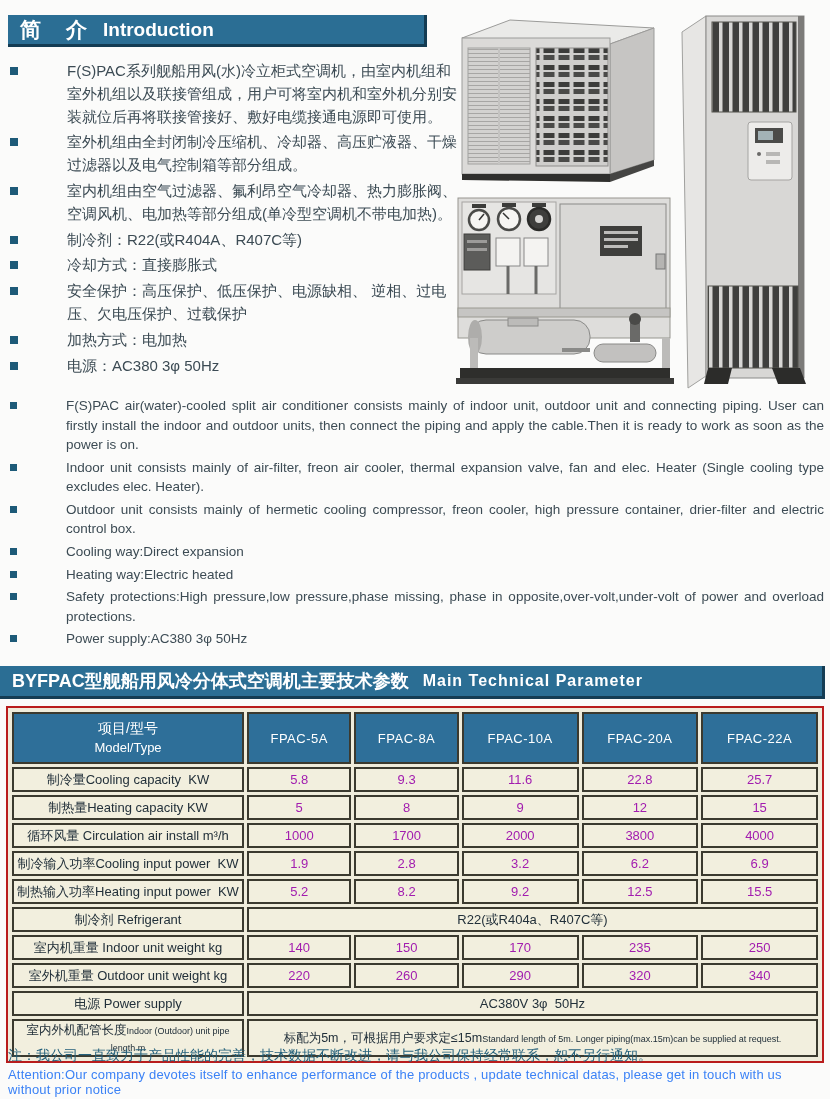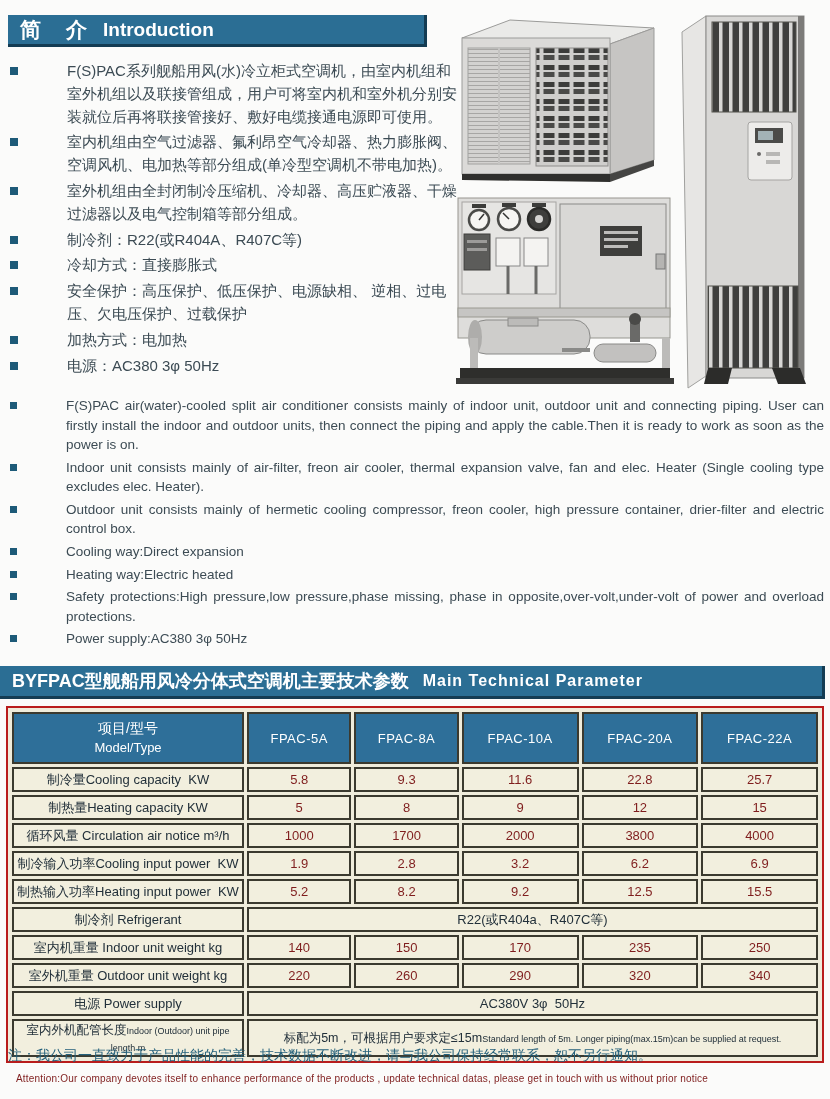--- a/index.html
+++ b/index.html
@@ -51,52 +51,52 @@
   table.spec{width:100%;border-collapse:separate;border-spacing:3px;}
   table.spec th,table.spec td{
     border:2px solid #3b3a2f;background:#f2efde;text-align:center;
     vertical-align:middle;padding:1px 2px;
   }
   table.spec th{background:#2e6f99;color:#fff;font-weight:normal;height:46px;}
   th.corner .c-zh{display:block;font-size:14px;line-height:1.4;}
   th.corner .c-en{display:block;font-size:13px;line-height:1.4;}
   th.model{font-size:13px;letter-spacing:0.5px;margin-left:40px;}
   td.lbl{font-size:13px;color:#22303a;height:19px;}
-  td.val{font-size:13px;color:#7f1d1d;height:19px;}
+  td.val{font-size:13px;color:#a21caf;height:19px;}
   td.spanval{font-size:13px;color:#22303a;height:19px;}
   td.lbl .lbl-en-small{font-size:9px;}
   .pipe-zh{font-size:12.5px;}
   .pipe-en{font-size:9px;}
   
   .note{position:absolute;left:8px;top:1047px;width:818px;}
   .note .note-zh{margin:0 0 2px 0;font-size:14px;color:#25617c;}
-  .note .note-en{margin:8px;font-size:10px;color:#7f1d1d;letter-spacing:0.2px;}
+  .note .note-en{margin:0;font-size:13px;color:#3b82f6;letter-spacing:0.2px;}
 </style>
 </head>
 <body>
 
 <div class="page">
 
   <header class="bar bar-intro">
     <span class="bar-zh">简　介</span>
     <span class="bar-en">Introduction</span>
   </header>
 
   <ul class="bullets zh-bullets">
     <li>
         <span class="bullet"></span>
         <span class="bullet-text">F(S)PAC系列舰船用风(水)冷立柜式空调机，由室内机组和室外机组以及联接管组成，用户可将室内机和室外机分别安装就位后再将联接管接好、敷好电缆接通电源即可使用。</span>
       </li>
     <li>
         <span class="bullet"></span>
+        <span class="bullet-text">室外机组由全封闭制冷压缩机、冷却器、高压贮液器、干燥过滤器以及电气控制箱等部分组成。</span>
+      </li>
+    <li>
+        <span class="bullet"></span>
         <span class="bullet-text">室内机组由空气过滤器、氟利昂空气冷却器、热力膨胀阀、空调风机、电加热等部分组成(单冷型空调机不带电加热)。</span>
-      </li>
-    <li>
-        <span class="bullet"></span>
-        <span class="bullet-text">室外机组由全封闭制冷压缩机、冷却器、高压贮液器、干燥过滤器以及电气控制箱等部分组成。</span>
       </li>
     <li>
         <span class="bullet"></span>
         <span class="bullet-text">制冷剂：R22(或R404A、R407C等)</span>
       </li>
     <li>
         <span class="bullet"></span>
         <span class="bullet-text">冷却方式：直接膨胀式</span>
       </li>
     <li>
@@ -270,21 +270,21 @@
       </tr>
       <tr>
         <td class="lbl">制热量Heating capacity KW</td>
         <td class="val">5</td>
         <td class="val">8</td>
         <td class="val">9</td>
         <td class="val">12</td>
         <td class="val">15</td>
       </tr>
       <tr>
-        <td class="lbl">循环风量 Circulation air notice m³/h</td>
+        <td class="lbl">循环风量 Circulation air install m³/h</td>
         <td class="val">1000</td>
         <td class="val">1700</td>
         <td class="val">2000</td>
         <td class="val">3800</td>
         <td class="val">4000</td>
       </tr>
       <tr>
         <td class="lbl">制冷输入功率Cooling input power&nbsp;&nbsp;KW</td>
         <td class="val">1.9</td>
         <td class="val">2.8</td>

